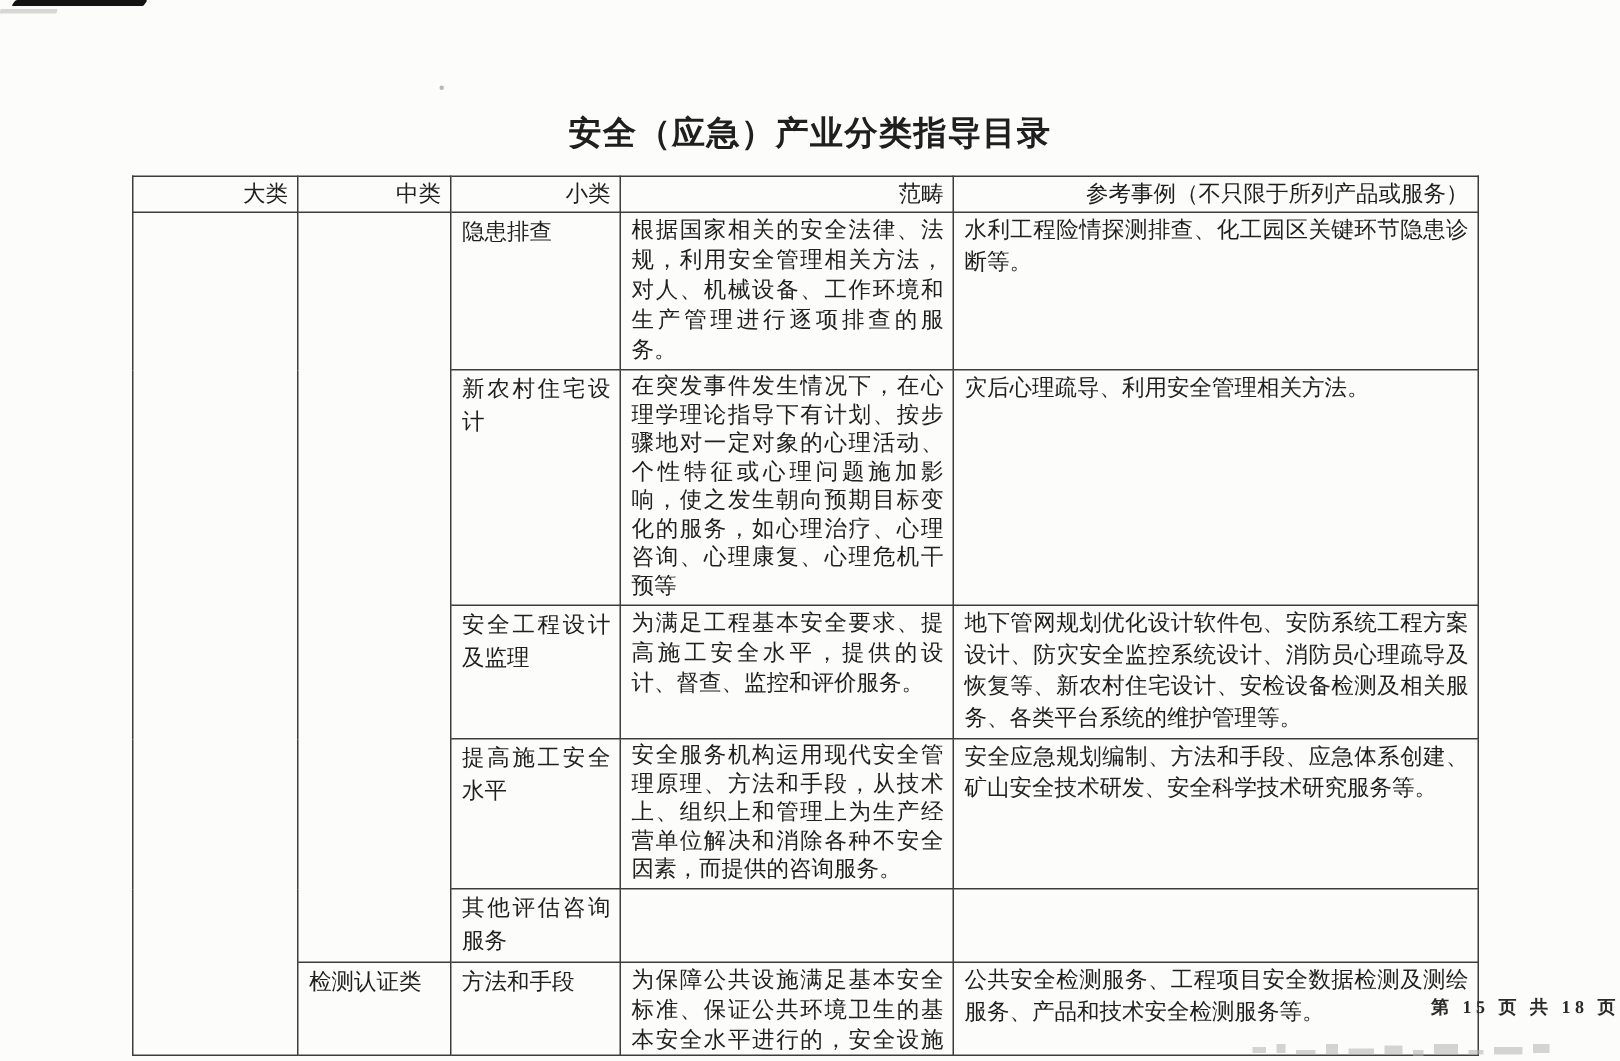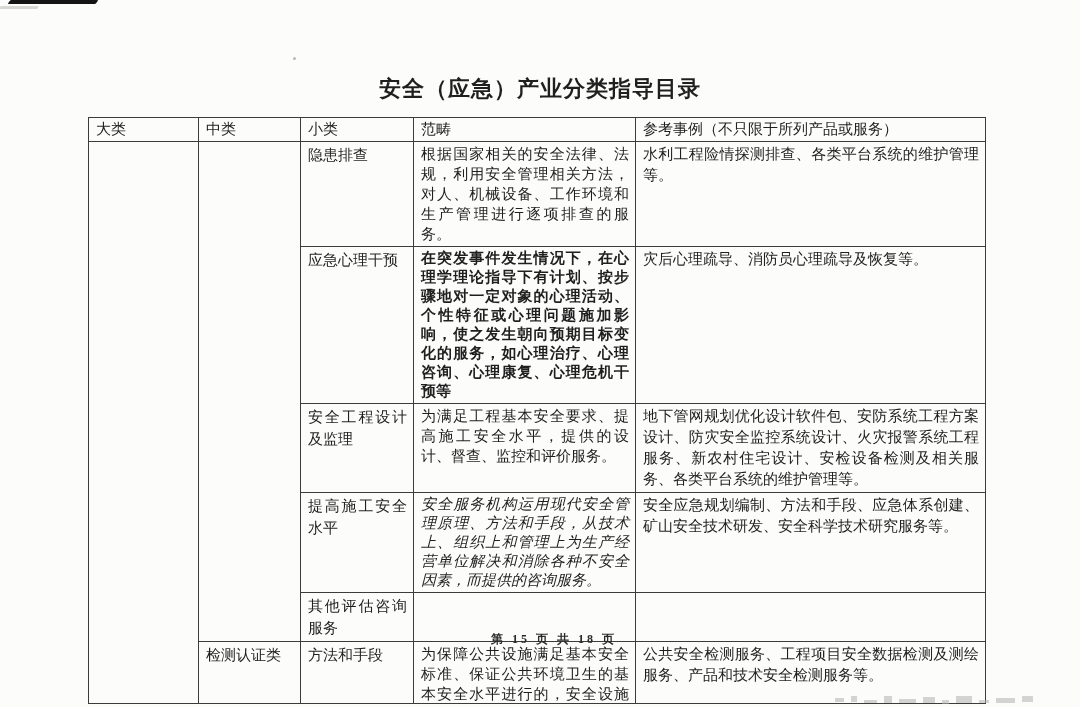--- a/index.html
+++ b/index.html
@@ -27,38 +27,38 @@
   table{
     border-collapse:collapse;table-layout:fixed;width:897px;
   }
   col.c-major{width:110px;} col.c-middle{width:102px;} col.c-minor{width:113px;}
   col.c-scope{width:222px;} col.c-examples{width:350px;}
   th,td{
     border:1.5px solid #3c3c3c;
     vertical-align:top;
     padding:2px 6px 2px 7px;
     font-size:15px;font-weight:400;
-    text-align:left;
+    text-align:right;
   }
   tr.hrow{height:24px;}
   tr.r1{height:82px;} tr.r2{height:136px;} tr.r3{height:85px;}
   tr.r4{height:95px;} tr.r5{height:47px;} tr.r6{height:60px;}
   td.minor,td.middle{line-height:22px;text-align:justify;}
   td.scope,td.examples{text-align:justify;}
   td.scope{line-height:20px;}
   td.examples{line-height:21px;}
-  tr.r2 td.scope{line-height:19px;font-weight:bold;}
-  tr.r4 td.scope{line-height:19px;font-style:italic;}
+  tr.r2 td.scope{line-height:19px;}
+  tr.r4 td.scope{line-height:19px;}
   tr.r6 td .clip{height:57px;overflow:hidden;}
   tr.r6 td.scope{line-height:20px;}
 
   
   .footer{
-    position:absolute;left:0;right:0;top:631px;
-    text-align:center;padding-left:28px;
+    position:absolute;left:0;right:0;top:663px;
+    text-align:right;padding-left:28px;
     font-size:12px;font-weight:700;letter-spacing:3px;color:#2a2a2a;
   }
 
   
   .watermark{
     position:absolute;left:835px;top:696px;width:235px;
     display:flex;gap:7px;align-items:flex-start;opacity:.55;
   }
   .watermark span{display:inline-block;background:#b2b2b0;}
 </style>
@@ -88,31 +88,31 @@
         <th>中类</th>
         <th>小类</th>
         <th>范畴</th>
         <th>参考事例（不只限于所列产品或服务）</th>
       </tr>
       <tr class="r1">
         <td class="major" rowspan="6"></td>
         <td class="middle" rowspan="5"></td>
         <td class="minor">隐患排查</td>
         <td class="scope">根据国家相关的安全法律、法规，利用安全管理相关方法，对人、机械设备、工作环境和生产管理进行逐项排查的服务。</td>
-        <td class="examples">水利工程险情探测排查、各类平台系统的维护管理等。</td>
+        <td class="examples">水利工程险情探测排查、化工园区关键环节隐患诊断等。</td>
       </tr>
       <tr class="r2">
-        <td class="minor">应急心理干预</td>
+        <td class="minor">新农村住宅设计</td>
         <td class="scope">在突发事件发生情况下，在心理学理论指导下有计划、按步骤地对一定对象的心理活动、个性特征或心理问题施加影响，使之发生朝向预期目标变化的服务，如心理治疗、心理咨询、心理康复、心理危机干预等</td>
-        <td class="examples">灾后心理疏导、消防员心理疏导及恢复等。</td>
+        <td class="examples">灾后心理疏导、利用安全管理相关方法。</td>
       </tr>
       <tr class="r3">
         <td class="minor">安全工程设计及监理</td>
         <td class="scope">为满足工程基本安全要求、提高施工安全水平，提供的设计、督查、监控和评价服务。</td>
-        <td class="examples">地下管网规划优化设计软件包、安防系统工程方案设计、防灾安全监控系统设计、火灾报警系统工程服务、新农村住宅设计、安检设备检测及相关服务、各类平台系统的维护管理等。</td>
+        <td class="examples">地下管网规划优化设计软件包、安防系统工程方案设计、防灾安全监控系统设计、消防员心理疏导及恢复等、新农村住宅设计、安检设备检测及相关服务、各类平台系统的维护管理等。</td>
       </tr>
       <tr class="r4">
         <td class="minor">提高施工安全水平</td>
         <td class="scope">安全服务机构运用现代安全管理原理、方法和手段，从技术上、组织上和管理上为生产经营单位解决和消除各种不安全因素，而提供的咨询服务。</td>
         <td class="examples">安全应急规划编制、方法和手段、应急体系创建、矿山安全技术研发、安全科学技术研究服务等。</td>
       </tr>
       <tr class="r5">
         <td class="minor">其他评估咨询服务</td>
         <td class="scope"></td>
         <td class="examples"></td>

